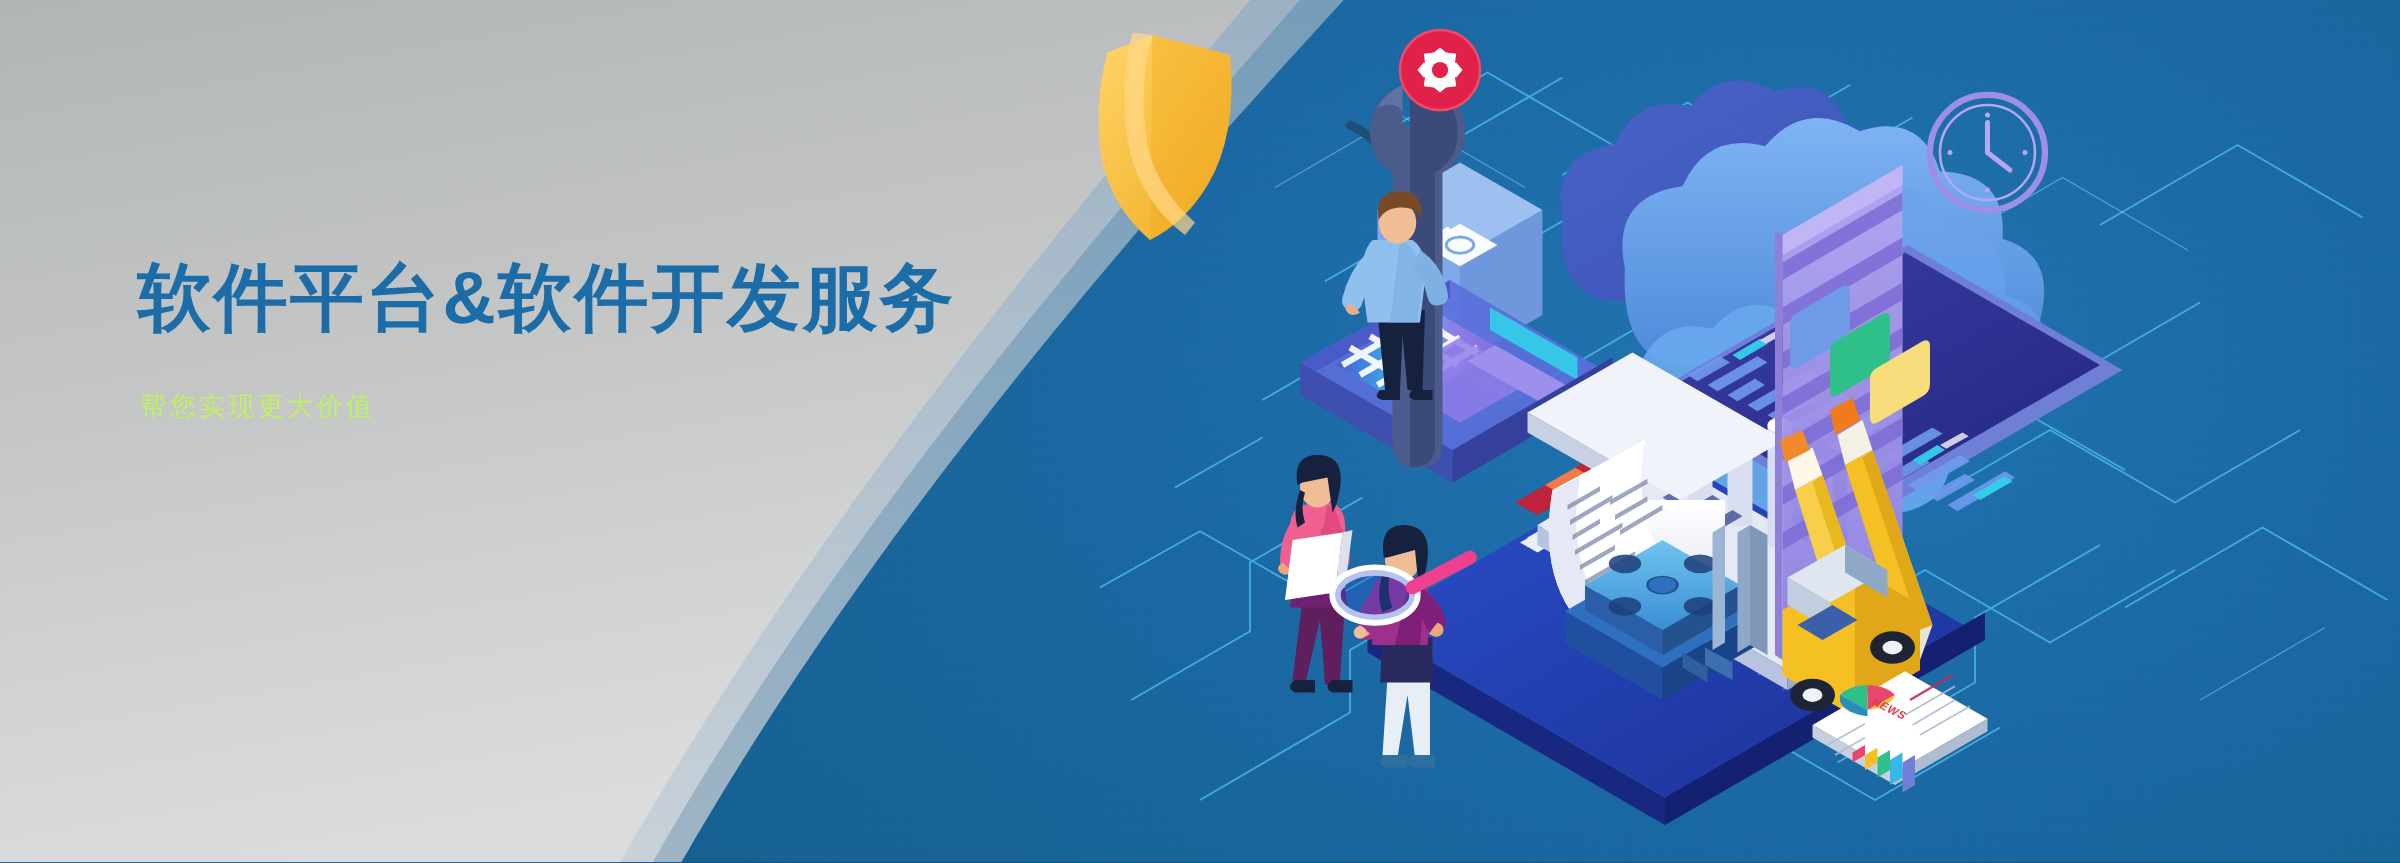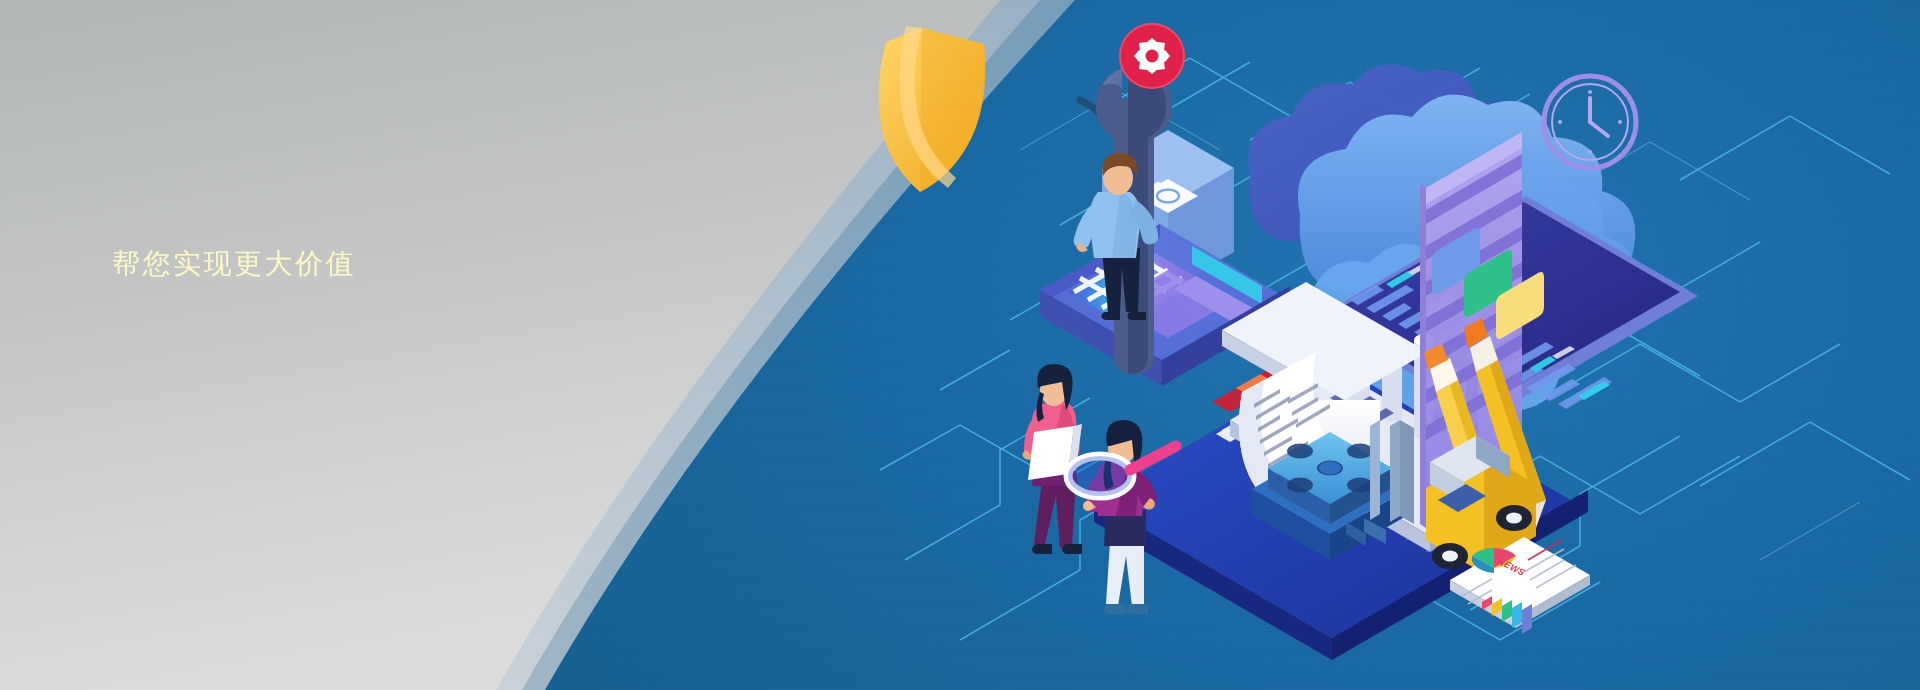--- a/index.html
+++ b/index.html
@@ -23,22 +23,22 @@
   
   .sweep{position:absolute;inset:0;}
 
   
   .copy{position:absolute;left:110px;top:205px;z-index:30;}
   .headline{
     font-size:59px;line-height:1.12;font-weight:700;color:#1c6ca8;
     letter-spacing:2px;white-space:nowrap;margin:0;
   }
   .subline{
-    margin:40px 0 0 2px;font-size:28px;letter-spacing:2.5px;
-    color:#fef9c3;font-weight:400;white-space:nowrap;
+    margin:40px 0 0 2px;font-size:21px;letter-spacing:2.5px;
+    color:#bef264;font-weight:400;white-space:nowrap;
   }
   
   .art{position:absolute;left:830px;top:0;width:1090px;height:690px;z-index:20;}
   .news-label{
     position:absolute;left:1497px;top:562px;z-index:26;
     font-size:9px;font-weight:700;color:#e03a4e;letter-spacing:.5px;
     transform:rotate(26.5deg) skewX(-12deg);
   }
 </style>
 </head>
@@ -524,16 +524,17 @@
     </defs>
 
     <path d="M0 0 L1075 0 C 905 185 700 420 545 690 L0 690 Z" fill="url(#gBand2)" opacity=".85"></path>
 
     <path d="M0 0 L1040 0 C 878 185 676 420 522 690 L0 690 Z" fill="url(#gBand1)" opacity=".9"></path>
 
     <path d="M0 0 L1000 0 C 846 185 650 420 496 690 L0 690 Z" fill="url(#gGray)"></path>
   </svg>
 
   <div class="copy">
+    <h1 class="headline">软件平台&amp;软件开发服务</h1>
     <p class="subline">帮您实现更大价值</p>
   </div>
 
 </div>
 
 </body></html>

